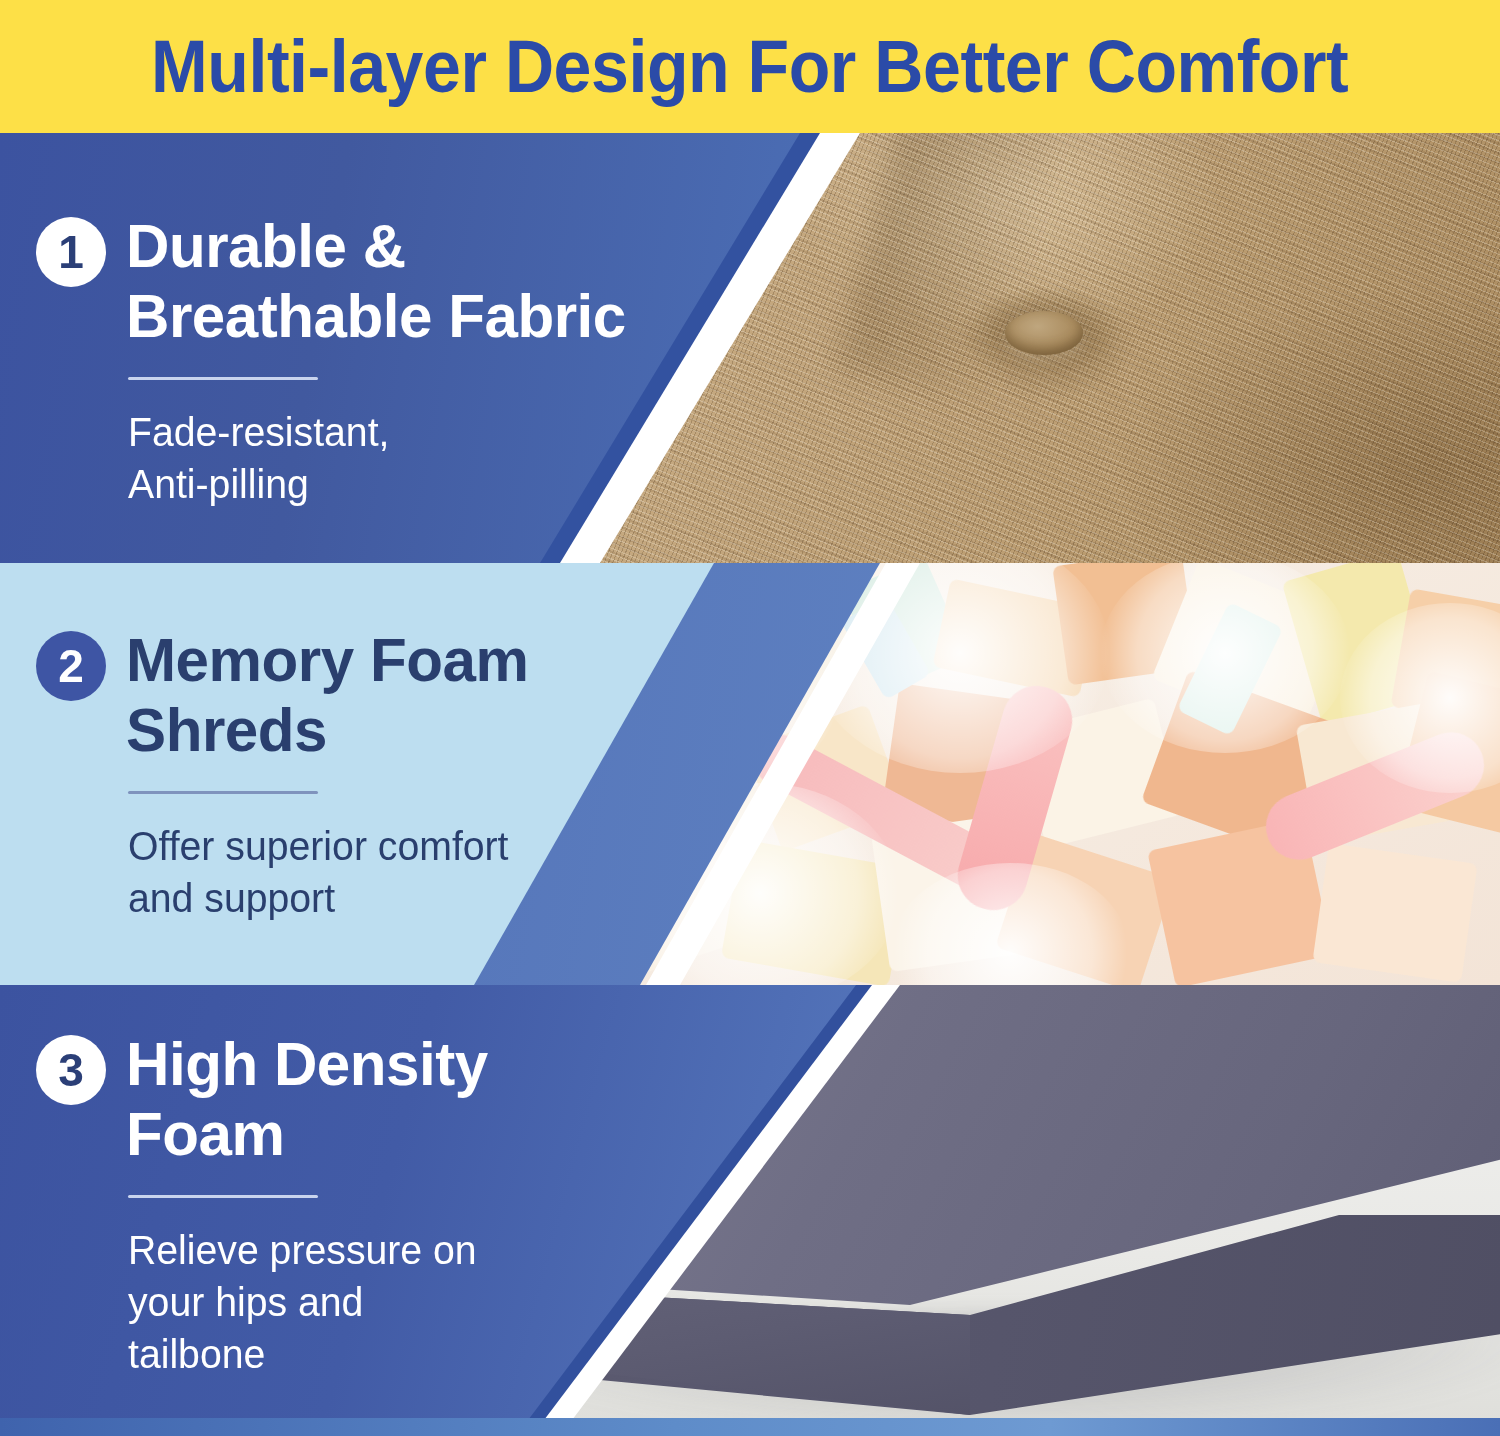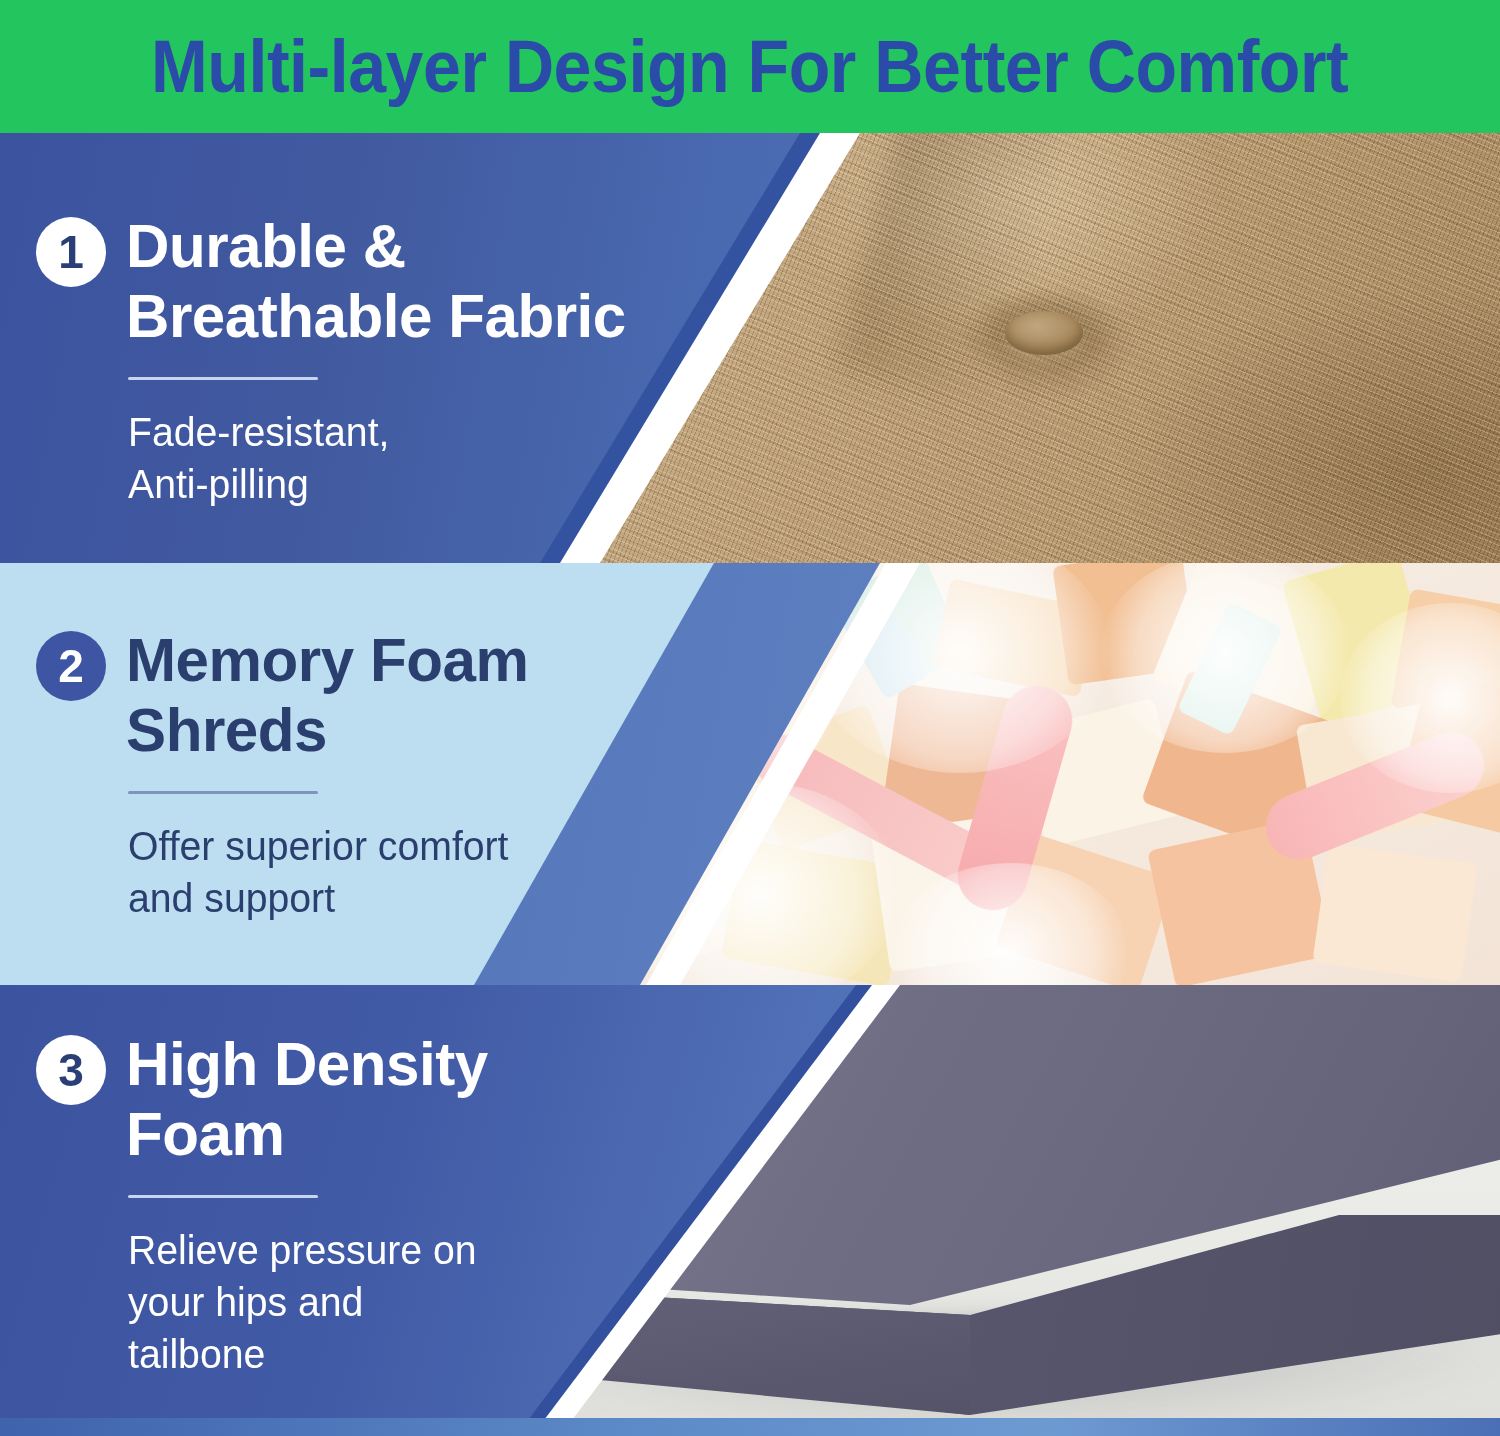--- a/index.html
+++ b/index.html
@@ -7,21 +7,21 @@
   body {
     width:1500px; height:1436px;
     font-family:"Liberation Sans", sans-serif;
     position:relative; overflow:hidden;
   }
 
   
   .title-bar{
     position:absolute; left:0; top:0; width:1500px; height:133px;
     display:flex; align-items:center; justify-content:center;
-    background:#22c55e;
+    background:#fde047;
   }
   .title-text{
     font-family:"Liberation Sans Narrow","Liberation Sans",sans-serif;
     font-weight:bold;
     font-size:74px;
     line-height:80px;
     letter-spacing:-0.5px;
     color:#2b4ba8;
     transform:scaleX(0.92);
     transform-origin:center center;

